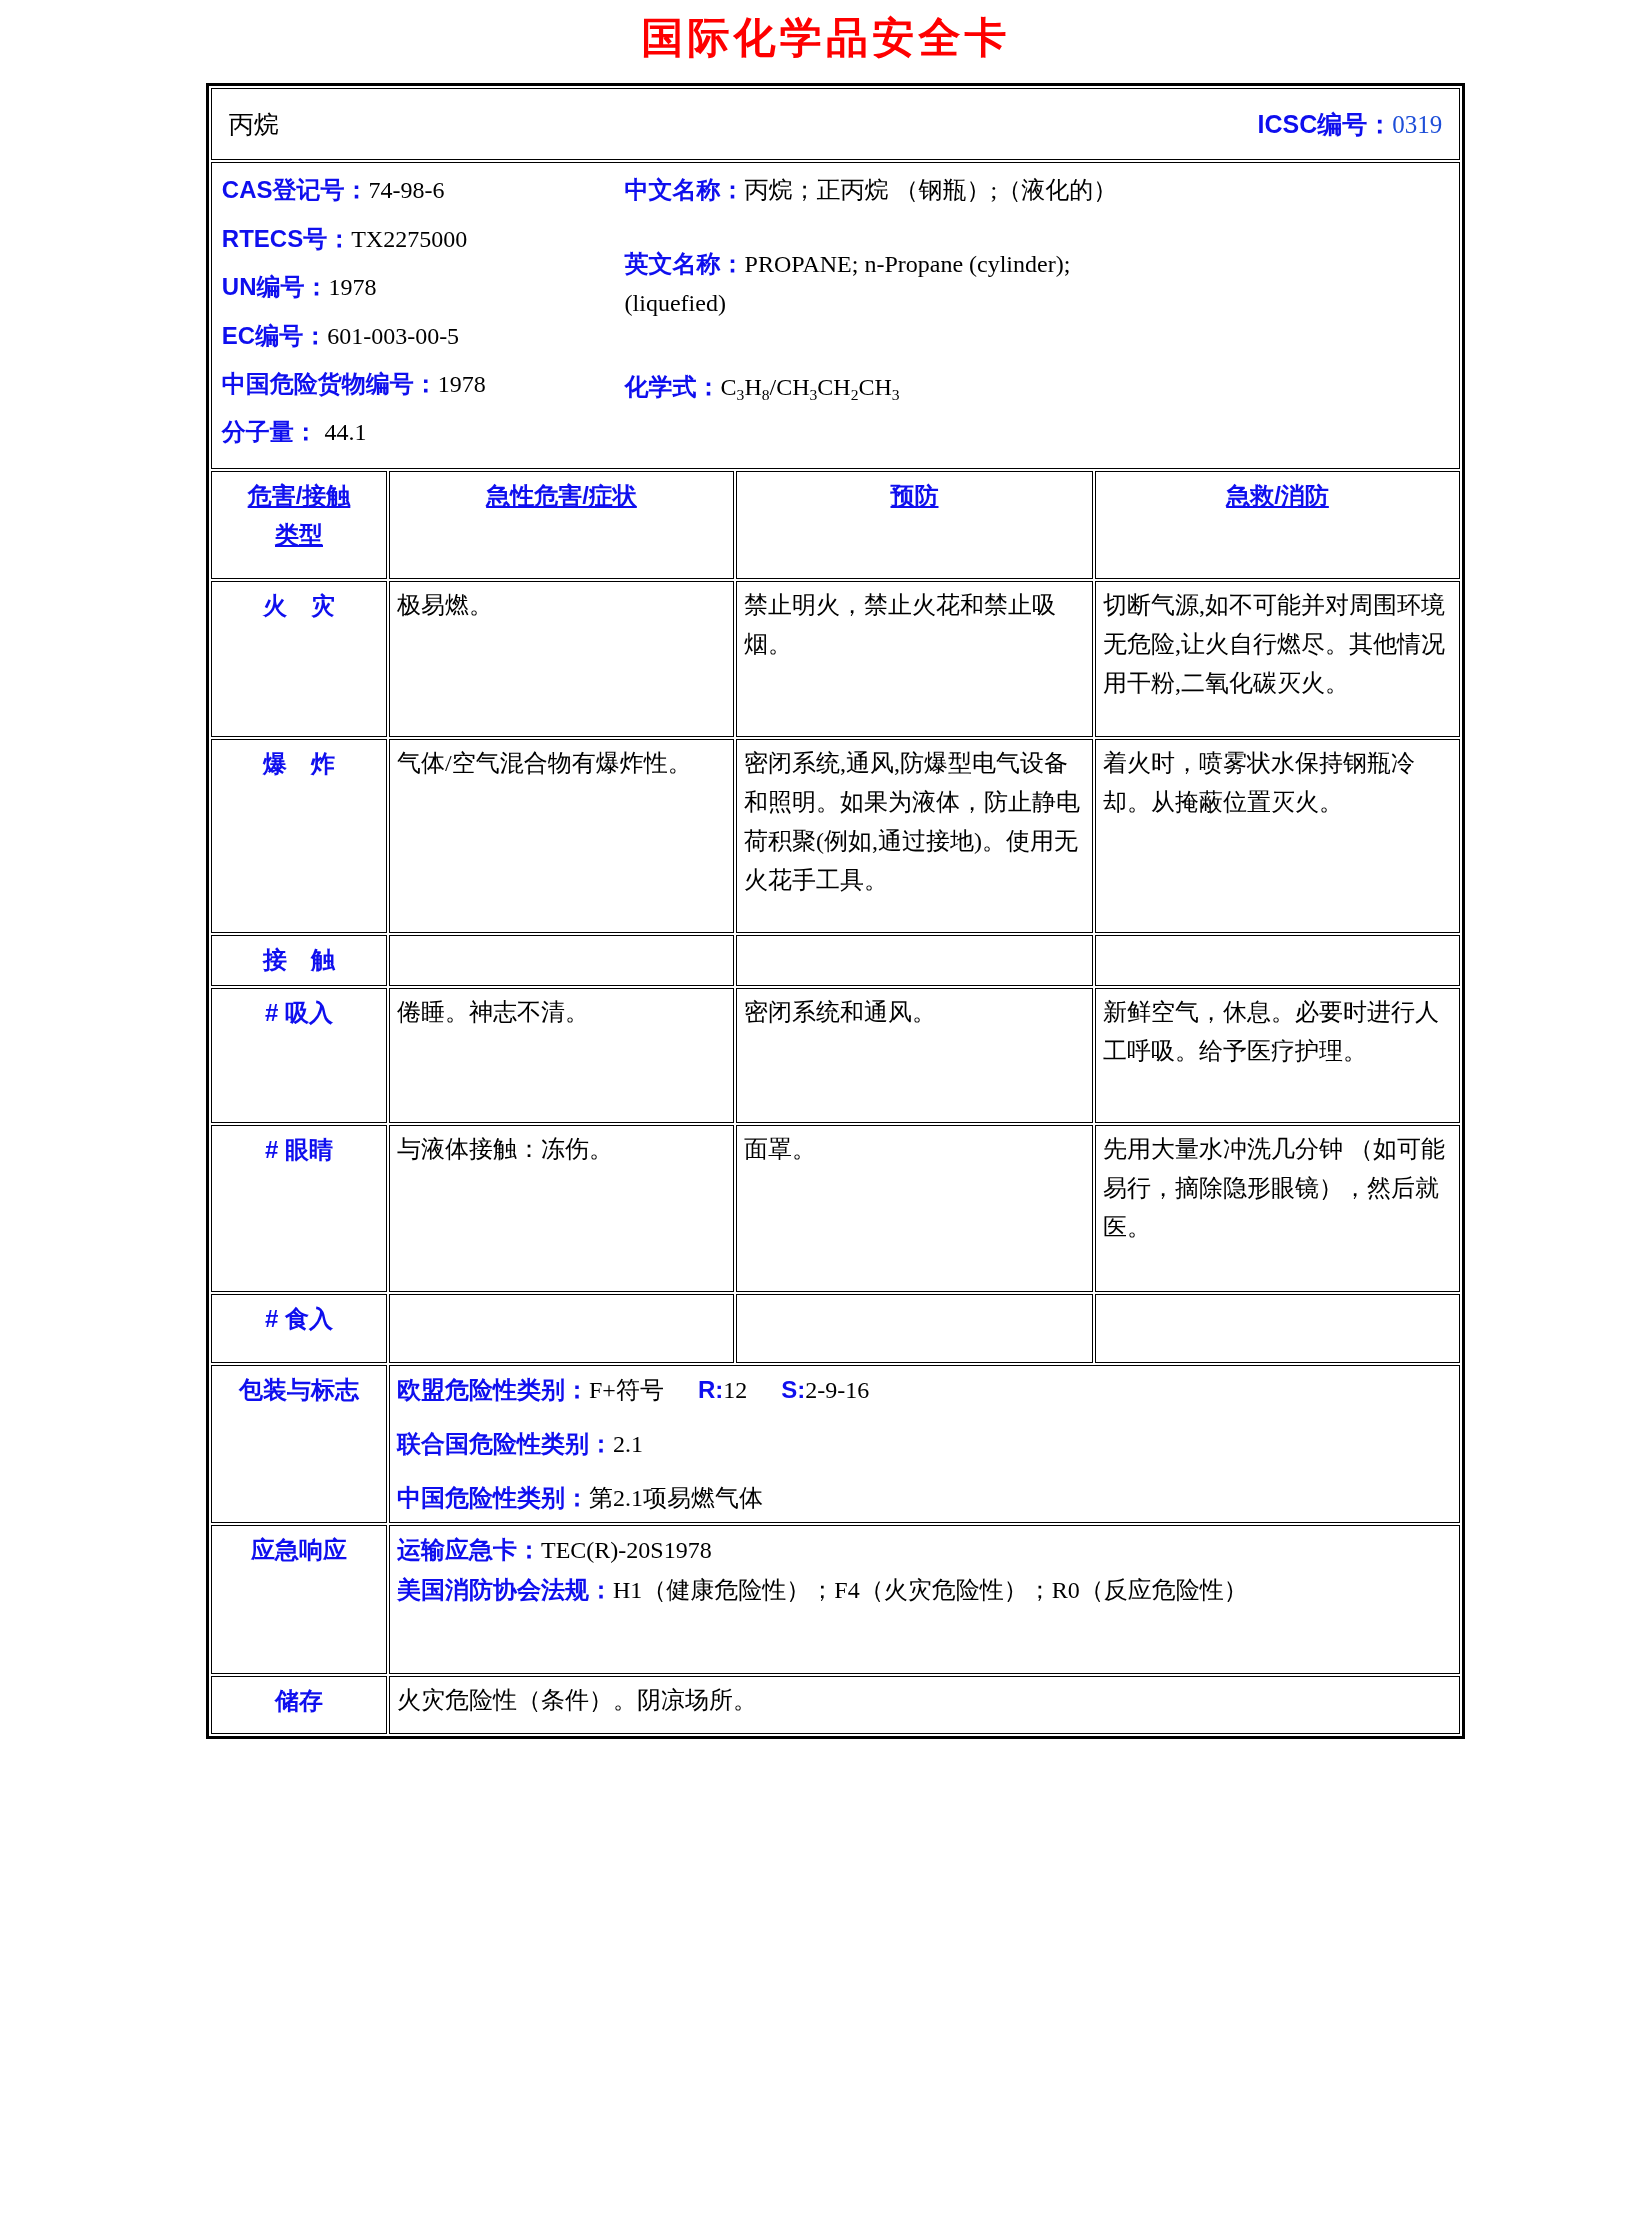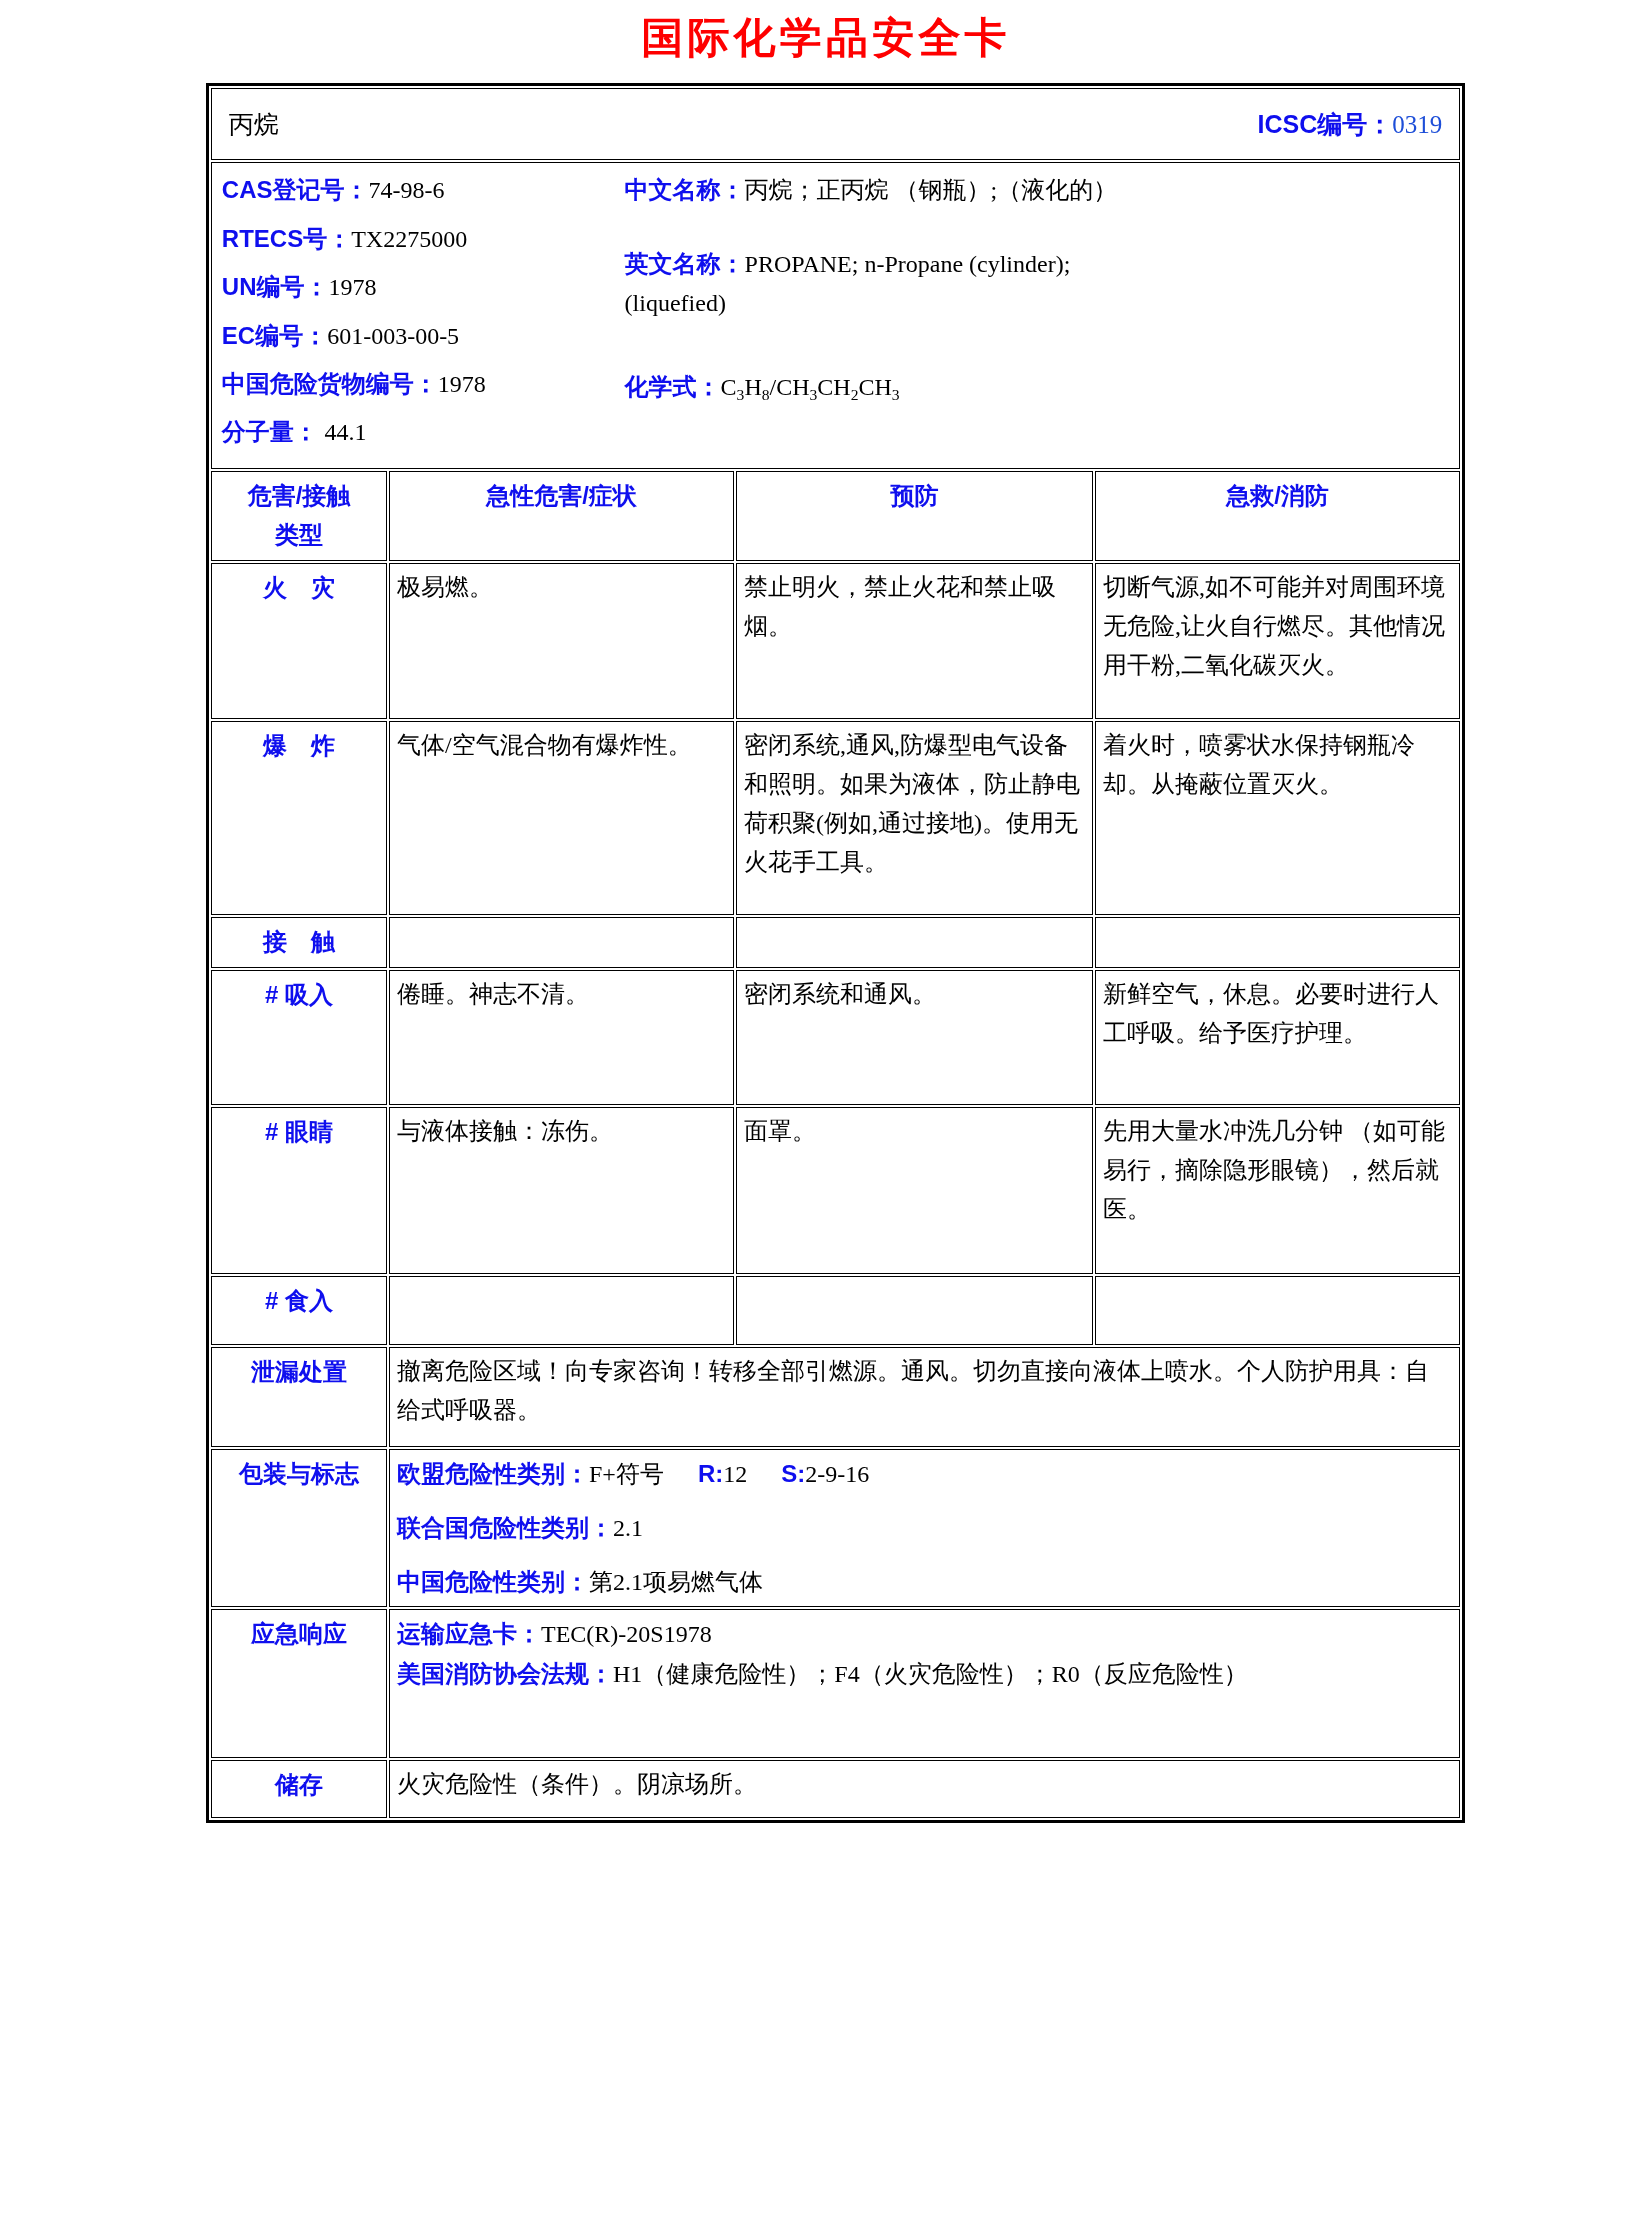--- a/index.html
+++ b/index.html
@@ -34,21 +34,21 @@
     line-height: 39px;
     background: #fff;
     overflow: hidden;
   }
   
   col.c0 { width: 176px; } col.c1 { width: 345px; }
   col.c2 { width: 357px; } col.c3 { width: 365px; }
   
   tr.r-top  td { height: 70px; }
   tr.r-ids  td { height: 267px; }
-  tr.r-head td { height: 90px; }
+  tr.r-head td { height: 108px; text-decoration: underline; }
   tr.r-fire td { height: 156px; }
   tr.r-expl td { height: 194px; }
   tr.r-contact td { height: 51px; }
   tr.r-inhale td { height: 135px; }
   tr.r-skin td { height: 135px; }
   tr.r-eye  td { height: 167px; }
   tr.r-ingest td { height: 69px; }
   tr.r-spill td { height: 100px; }
   tr.r-pack td { height: 153px; }
   tr.r-emerg td { height: 149px; }
@@ -175,24 +175,20 @@
     <td>先用大量水冲洗几分钟 （如可能易行，摘除隐形眼镜），然后就医。</td>
   </tr>
 
   <tr class="r-ingest">
     <td class="label-cell blue"># 食入</td>
     <td></td>
     <td></td>
     <td></td>
   </tr>
 
-  <tr class="r-spill">
-    <td class="label-cell blue">泄漏处置</td>
-    <td colspan="3">撤离危险区域！向专家咨询！转移全部引燃源。通风。切勿直接向液体上喷水。个人防护用具：自给式呼吸器。</td>
-  </tr>
 
   <tr class="r-pack">
     <td class="label-cell blue">包装与标志</td>
     <td colspan="3">
       <div class="pack-line"><span class="blue">欧盟危险性类别：</span><span>F+符号</span><span class="blue gap-l">R:</span><span>12</span><span class="blue gap-l">S:</span><span>2-9-16</span></div>
       <div class="pack-line"><span class="blue">联合国危险性类别：</span><span>2.1</span></div>
       <div class="pack-line"><span class="blue">中国危险性类别：</span><span>第2.1项易燃气体</span></div>
     </td>
   </tr>
 

